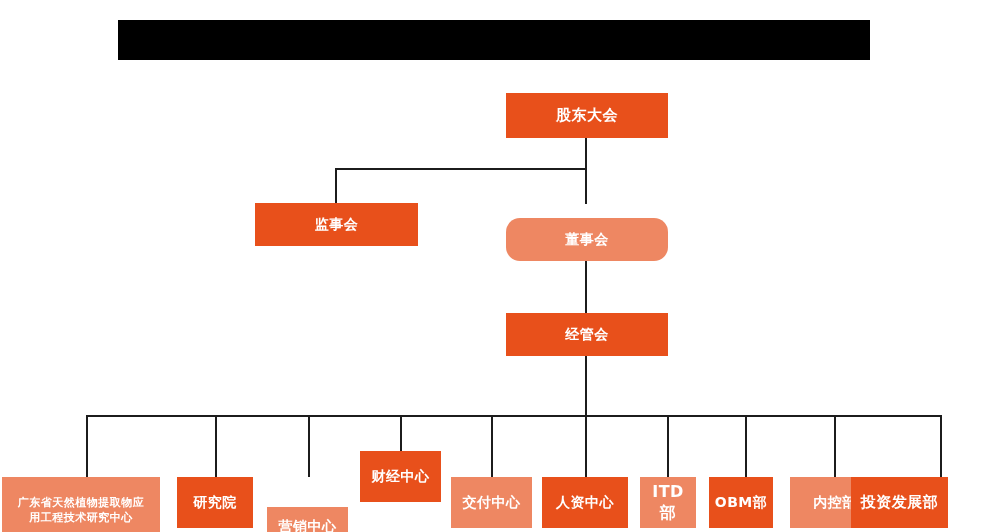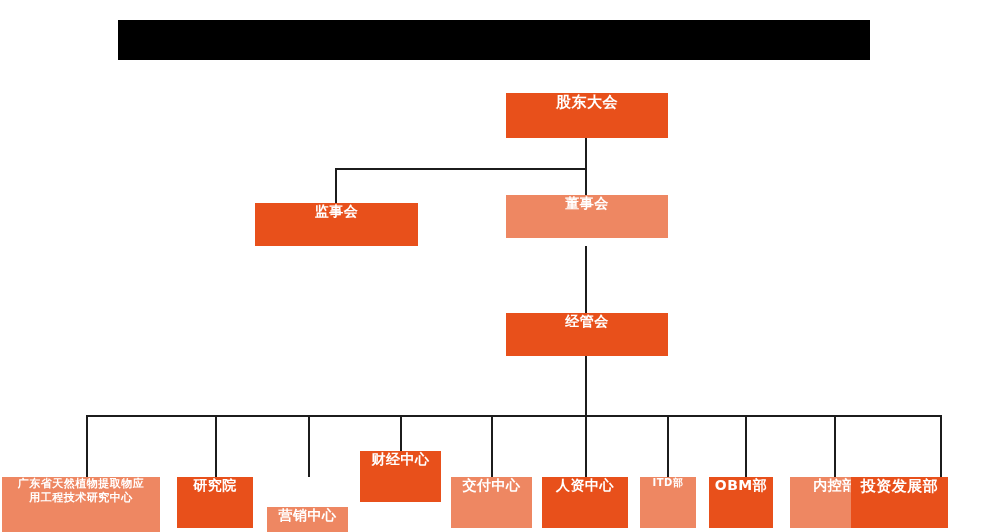--- a/index.html
+++ b/index.html
@@ -23,21 +23,21 @@
   .redaction-bar {
     position: absolute;
     background: #000000;
   }
 
   
   .node {
     position: absolute;
     box-sizing: border-box;
     display: flex;
-    align-items: flex-start;
+    align-items: center;
     justify-content: center;
     text-align: center;
     color: #ffffff;
     font-weight: bold;
     letter-spacing: 0.5px;
     line-height: 1.28;
     z-index: 3;
     user-select: none;
   }
   .node.dark  { background: #E8501B; }
@@ -85,21 +85,21 @@
       <div class="line v" style="left: 940px; top: 415px; height: 62px;"></div>
     </div>
 
   <div id="nodes-layer">
       <div class="node dark" style="left: 506px; top: 93px; width: 162px; height: 45px; font-size: 15px;">
         <span class="node-label">股东大会</span>
       </div>
       <div class="node dark" style="left: 255px; top: 203px; width: 163px; height: 43px; font-size: 14px;">
         <span class="node-label">监事会</span>
       </div>
-      <div class="node light" style="left: 506px; top: 195px; width: 162px; height: 43px; font-size: 14px;">
+      <div class="node light" style="left: 506px; top: 218px; width: 162px; height: 43px; font-size: 14px; border-radius: 14px;">
         <span class="node-label">董事会</span>
       </div>
       <div class="node dark" style="left: 506px; top: 313px; width: 162px; height: 43px; font-size: 14px;">
         <span class="node-label">经管会</span>
       </div>
       <div class="node light" style="left: 2px; top: 477px; width: 158px; height: 67px; font-size: 11px;">
         <span class="node-label">广东省天然植物提取物应
 用工程技术研究中心</span>
       </div>
       <div class="node dark" style="left: 177px; top: 477px; width: 76px; height: 51px; font-size: 14px;">
@@ -110,21 +110,21 @@
       </div>
       <div class="node dark" style="left: 360px; top: 451px; width: 81px; height: 51px; font-size: 14px;">
         <span class="node-label">财经中心</span>
       </div>
       <div class="node light" style="left: 451px; top: 477px; width: 81px; height: 51px; font-size: 14px;">
         <span class="node-label">交付中心</span>
       </div>
       <div class="node dark" style="left: 542px; top: 477px; width: 86px; height: 51px; font-size: 14px;">
         <span class="node-label">人资中心</span>
       </div>
-      <div class="node light" style="left: 640px; top: 477px; width: 56px; height: 51px; font-size: 10px;">
+      <div class="node light" style="left: 640px; top: 477px; width: 56px; height: 51px; font-size: 16px;">
         <span class="node-label">ITD部</span>
       </div>
       <div class="node dark" style="left: 709px; top: 477px; width: 64px; height: 51px; font-size: 14px;">
         <span class="node-label">OBM部</span>
       </div>
       <div class="node light" style="left: 790px; top: 477px; width: 90px; height: 51px; font-size: 14px;">
         <span class="node-label">内控部</span>
       </div>
       <div class="node dark" style="left: 851px; top: 477px; width: 97px; height: 51px; font-size: 15px;">
         <span class="node-label">投资发展部</span>

